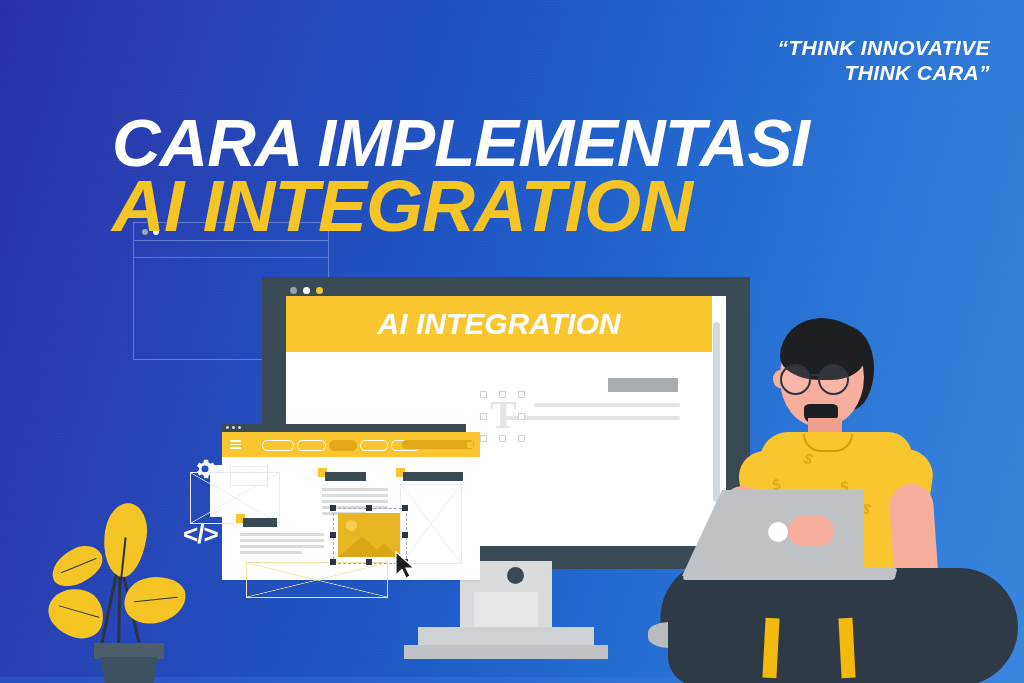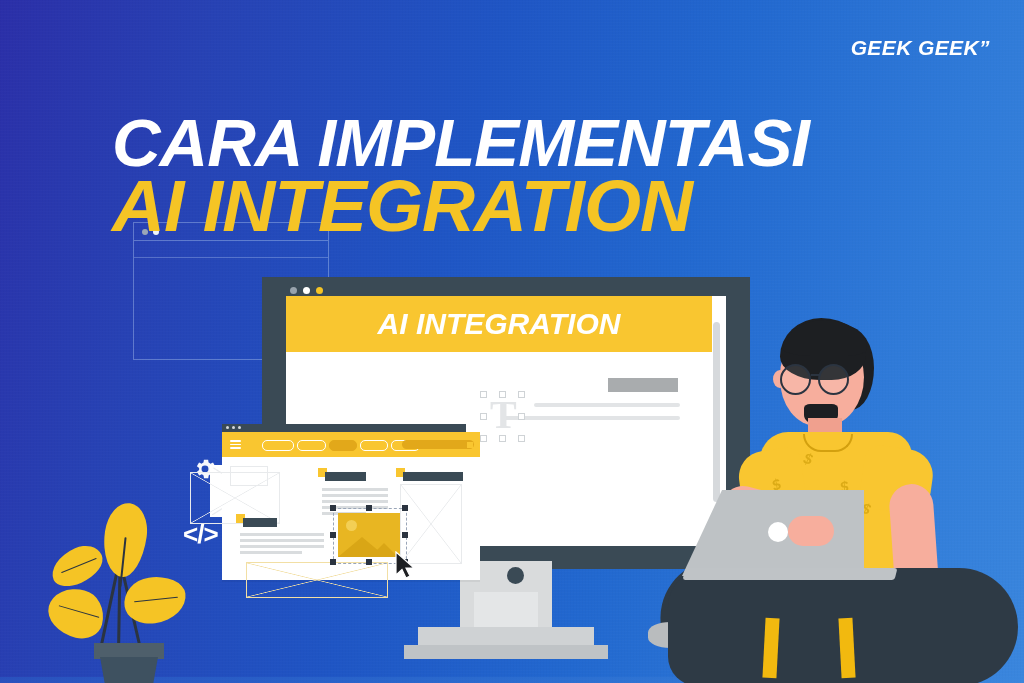--- a/index.html
+++ b/index.html
@@ -245,21 +245,22 @@
 
   <div class="ghost">
     <div class="ghost-bar">
       <span class="ghost-dot g1"></span>
       <span class="ghost-dot g2"></span>
     </div>
     <div class="ghost-line" style="top:34px;"></div>
   </div>
 
   <div class="tagline">
-    <div>GEEK GEEK”</div>
+    <div>“THINK INNOVATIVE</div>
+    <div>THINK CARA”</div>
   </div>
 
   <div class="headline">
     <div class="hl1">CARA IMPLEMENTASI</div>
     <div class="hl2">AI INTEGRATION</div>
   </div>
 
   <div class="monitor-frame"></div>
   <div class="monitor-chin"></div>
 

